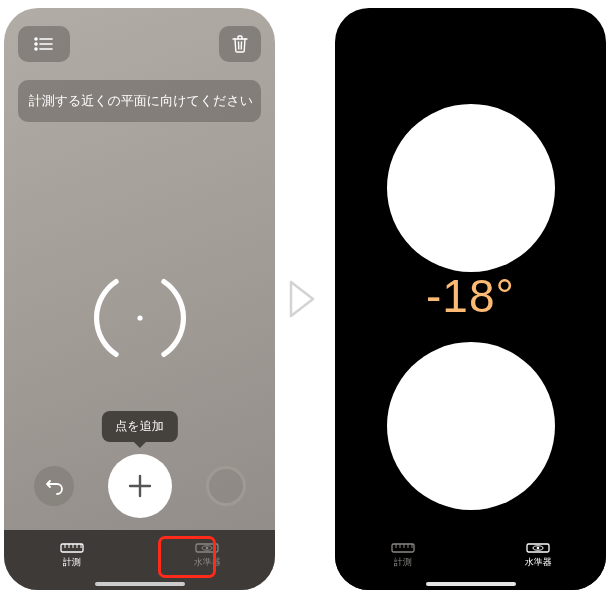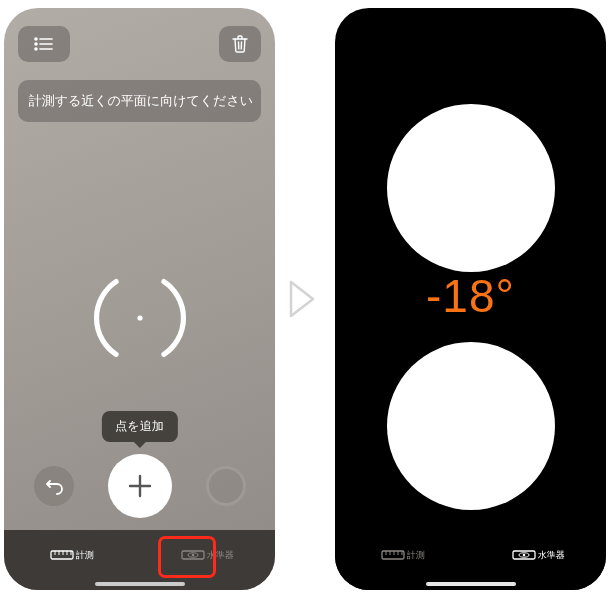--- a/index.html
+++ b/index.html
@@ -114,21 +114,21 @@
     bottom: 0; left: 0; right: 0;
     height: 60px;
     background: #3d3a38;
     display: flex;
     padding-bottom: 10px;
   }
   .phone.right .tabbar { background: #000; }
   .tab {
     flex: 1;
     display: flex;
-    flex-direction: row;
+    flex-direction: column;
     align-items: center;
     justify-content: center;
     gap: 2px;
     color: #8a8783;
     font-size: 9px;
   }
   .tab.active { color: #fff; }
   .tab .tab-icon { font-size: 16px; line-height: 1; }
   .highlight-box {
     position: absolute;
@@ -168,21 +168,21 @@
     width: 168px; height: 168px;
     background: #fff;
     border-radius: 50%;
   }
   .circle.top { top: 36px; }
   .circle.bottom { bottom: 20px; }
   .angle {
     position: absolute;
     top: 50%; left: 50%;
     transform: translate(-50%,-55%);
-    color: #f97316;
+    color: #fdba74;
     font-size: 46px;
     font-weight: 200;
     letter-spacing: 1px;
   }
 </style>
 </head>
 <body>
 
 <div class="phone left">
   <div class="topbar">

